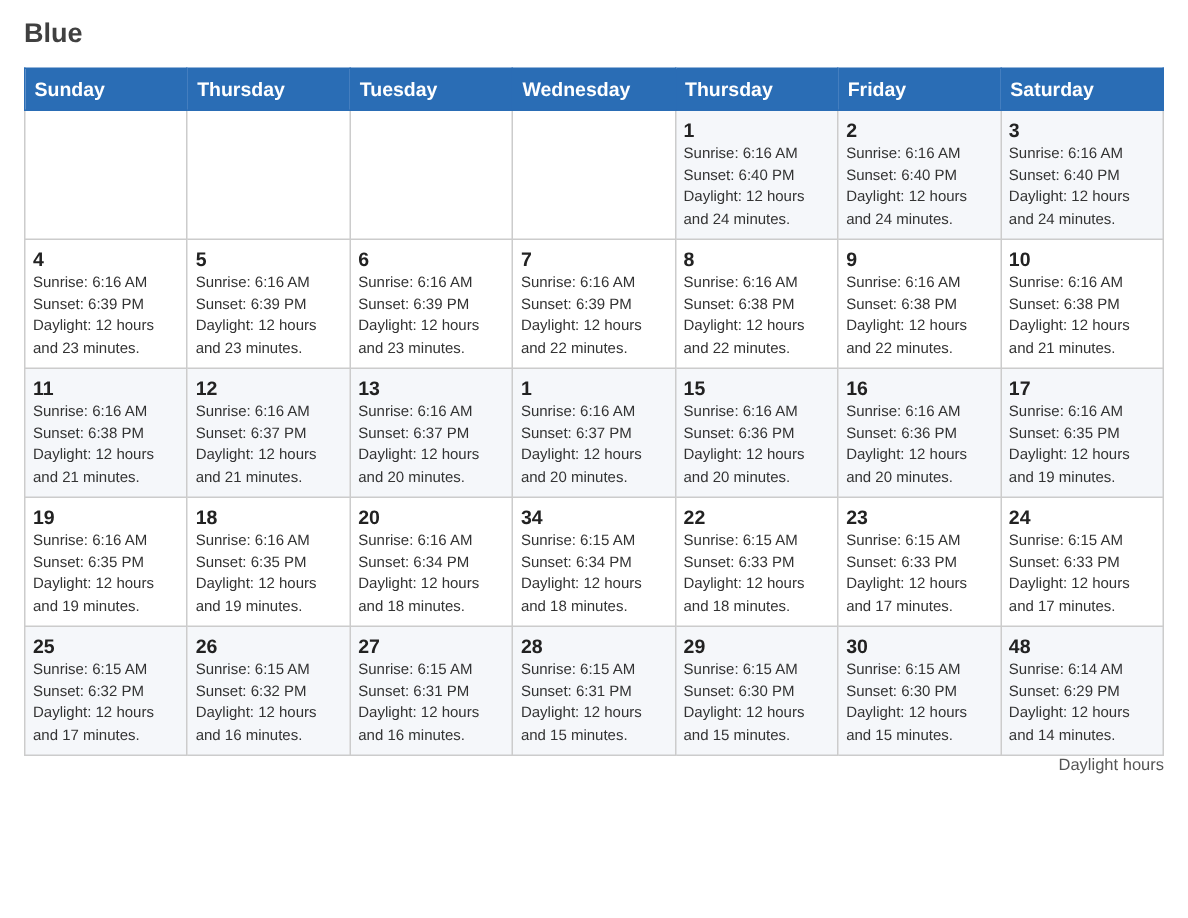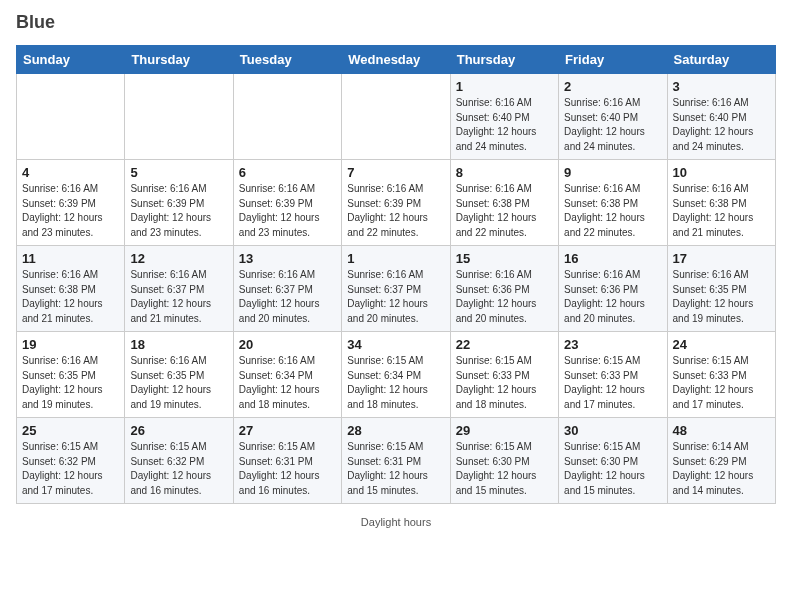--- a/index.html
+++ b/index.html
@@ -70,24 +70,24 @@
     }
     .day-detail {
       font-size: 10px;
       color: #333;
       line-height: 1.45;
     }
     .empty-cell {
       background: #fff !important;
     }
     .footer {
-      margin-top: 12px;
+      margin-top: 0;
       font-size: 11px;
       color: #555;
-      text-align: center;
+      text-align: right;
     }
     .logo-wrapper {
       display: flex;
       flex-direction: column;
       align-items: flex-start;
     }
     .logo-line {
       display: flex;
       align-items: center;
     }

